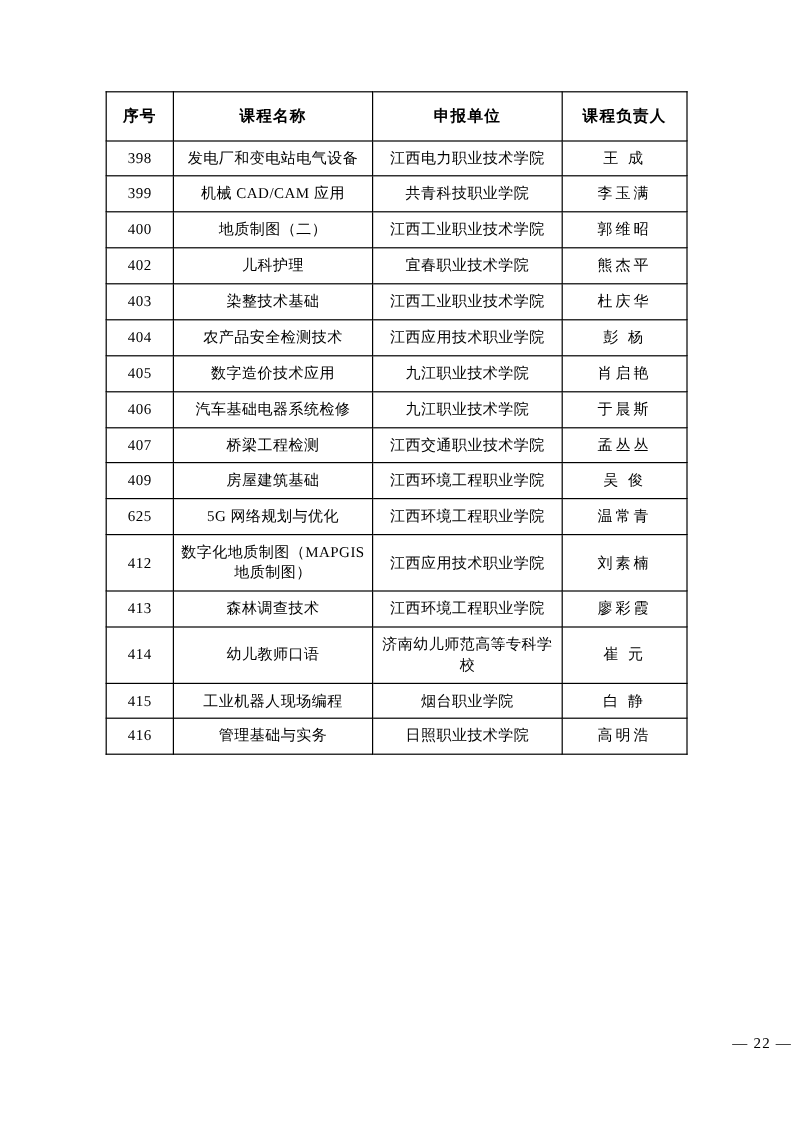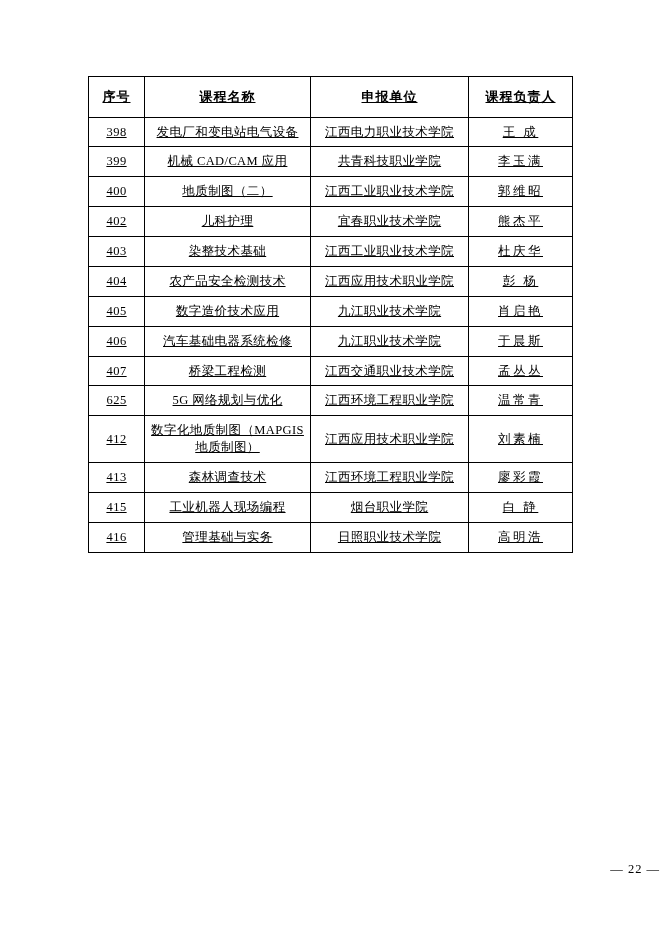--- a/index.html
+++ b/index.html
@@ -26,21 +26,20 @@
   .table-wrap {
     position: absolute;
     left: 88px;
     top: 76px;
     width: 484px;
   }
   table.course-table {
     border-collapse: collapse;
     width: 484px;
     table-layout: fixed;
-    text-decoration: underline;
   }
   table.course-table td,
   table.course-table th {
     border: 1px solid #000000;
     text-align: center;
     vertical-align: middle;
     font-size: 12.5px;
     line-height: 1.35;
     padding: 6px 3px;
     font-weight: normal;
@@ -143,38 +142,50 @@
             <td class="unit">九江职业技术学院</td>
             <td class="owner">于晨斯</td>
           </tr>
           <tr>
             <td class="idx">407</td>
             <td class="name">桥梁工程检测</td>
             <td class="unit">江西交通职业技术学院</td>
             <td class="owner">孟丛丛</td>
           </tr>
           <tr>
+            <td class="idx">409</td>
+            <td class="name">房屋建筑基础</td>
+            <td class="unit">江西环境工程职业学院</td>
+            <td class="owner">吴  俊</td>
+          </tr>
+          <tr>
             <td class="idx">625</td>
             <td class="name">5G 网络规划与优化</td>
             <td class="unit">江西环境工程职业学院</td>
             <td class="owner">温常青</td>
           </tr>
           <tr>
             <td class="idx">412</td>
             <td class="name">数字化地质制图（MAPGIS 地质制图）</td>
             <td class="unit">江西应用技术职业学院</td>
             <td class="owner">刘素楠</td>
           </tr>
           <tr>
             <td class="idx">413</td>
             <td class="name">森林调查技术</td>
             <td class="unit">江西环境工程职业学院</td>
             <td class="owner">廖彩霞</td>
           </tr>
           <tr>
+            <td class="idx">414</td>
+            <td class="name">幼儿教师口语</td>
+            <td class="unit">济南幼儿师范高等专科学校</td>
+            <td class="owner">崔  元</td>
+          </tr>
+          <tr>
             <td class="idx">415</td>
             <td class="name">工业机器人现场编程</td>
             <td class="unit">烟台职业学院</td>
             <td class="owner">白  静</td>
           </tr>
           <tr>
             <td class="idx">416</td>
             <td class="name">管理基础与实务</td>
             <td class="unit">日照职业技术学院</td>
             <td class="owner">高明浩</td>

